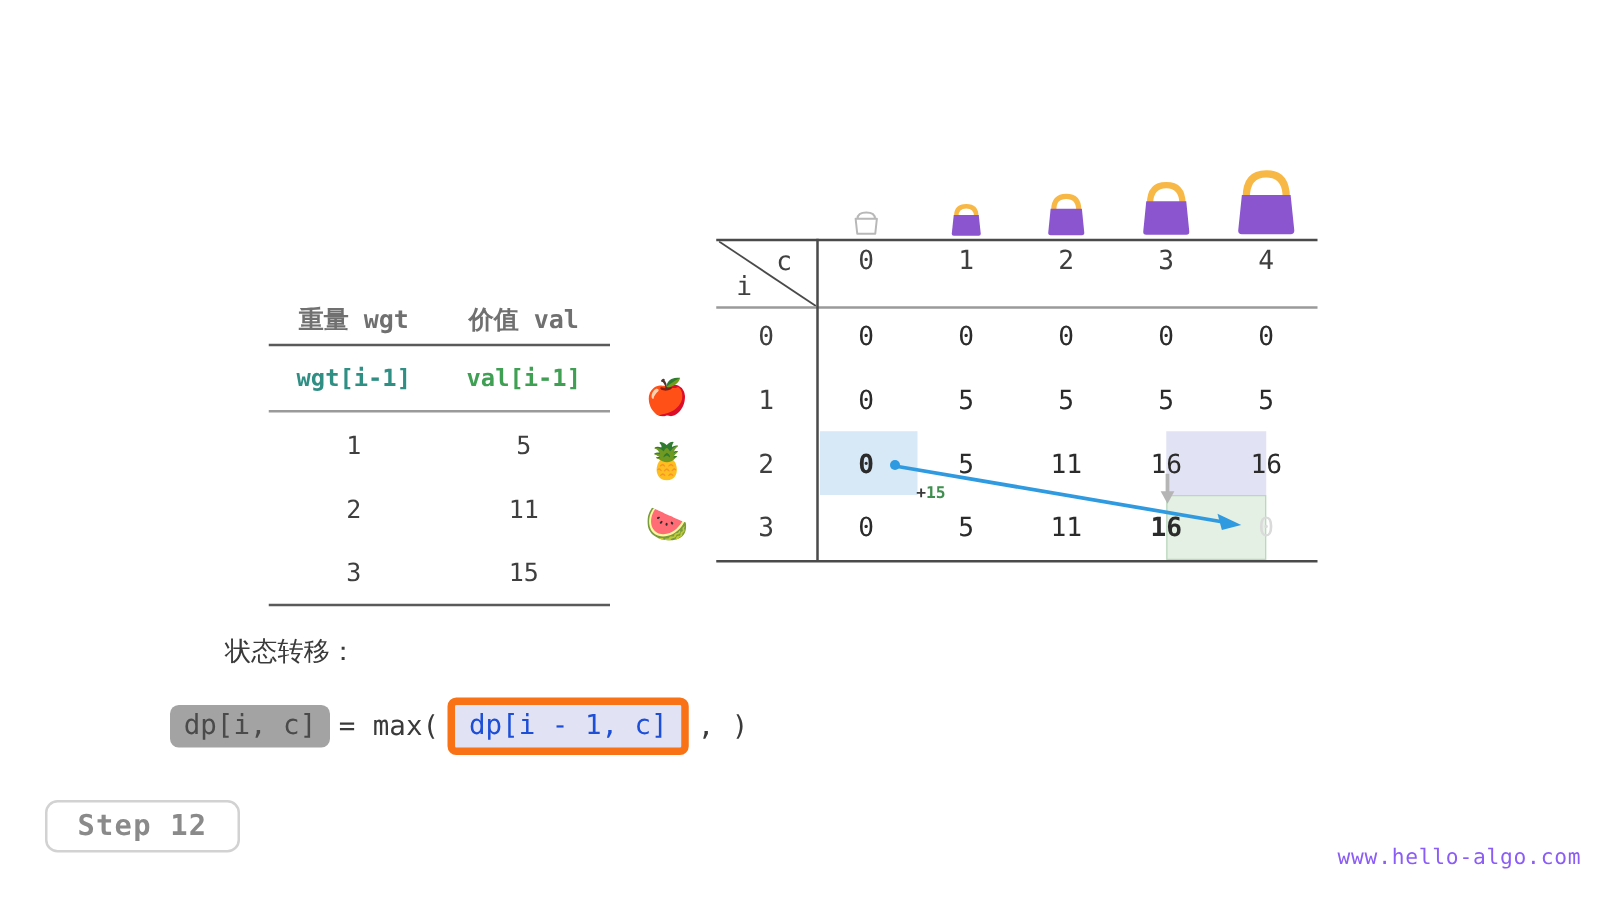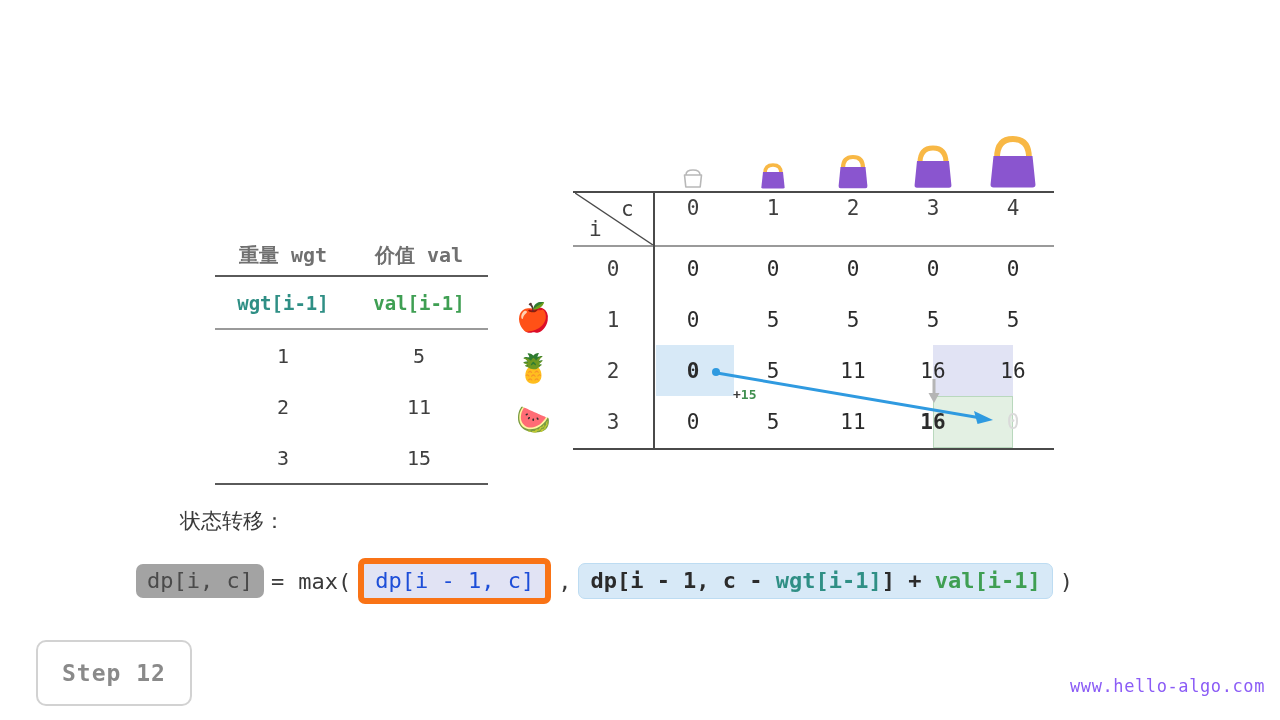--- a/index.html
+++ b/index.html
@@ -60,21 +60,21 @@
   #formula{position:absolute;left:136px;top:558px;height:46px;display:flex;align-items:center;white-space:nowrap;}
   #formula .chip{border-radius:7px;padding:6px 11px;font-size:22px;line-height:1;}
   #formula .plain{font-size:22px;color:#3a3a3a;padding:0 7px;}
   .chip-green{background:#a3a3a3;color:#4a4a4a;}
   .chip-lav{background:#e1e3f4;color:#1d4ed8;border:6px solid #f97316;}
   .chip-blue{background:#d7e9f7;color:#2b2b2b;font-weight:bold;border:1px solid #bddcf2;}
   .t-teal{color:#2f8f85;}
   .t-green{color:#3f9f53;}
 
   
-  #step-badge{position:absolute;left:36px;top:640px;padding:18px 24px;border:2px solid #d2d2d2;border-radius:10px;
+  #step-badge{position:absolute;left:36px;top:640px;padding:6px 24px;border:2px solid #d2d2d2;border-radius:10px;
               font-size:23px;font-weight:bold;color:#8a8a8a;letter-spacing:1px;}
   #watermark{position:absolute;left:1070px;top:676px;font-size:17px;color:#8b5cf6;letter-spacing:.6px;}
 </style>
 </head>
 <body>
 
 <div id="item-table">
   <div class="it-row it-head">
     <div class="it-cell mono">重量 wgt</div>
     <div class="it-cell mono">价值 val</div>
@@ -208,18 +208,17 @@
 </div>
 
 <div id="transfer-label">状态转移：</div>
 
 <div id="formula">
   <span class="chip chip-green mono">dp[i, c]</span>
   <span class="plain mono">=</span>
   <span class="plain mono">max(</span>
   <span class="chip chip-lav mono">dp[i - 1, c]</span>
   <span class="plain mono">,</span>
-  <span class="chip chip-blue mono"><span>dp[i - 1, c - </span><span class="t-teal">wgt[i-1]</span><span>] + </span><span class="t-green">val[i-1]</span></span>
   <span class="plain mono">)</span>
 </div>
 
 <div id="step-badge" class="mono">Step 12</div>
 <div id="watermark" class="mono">www.hello-algo.com</div>
 
 </body></html>

